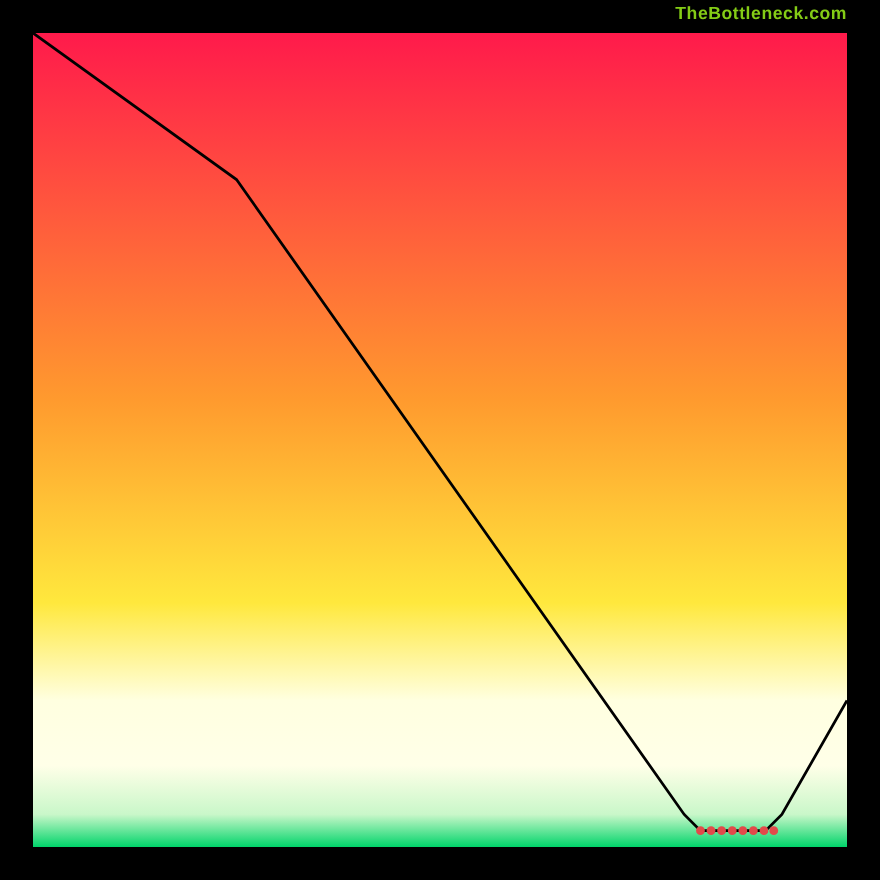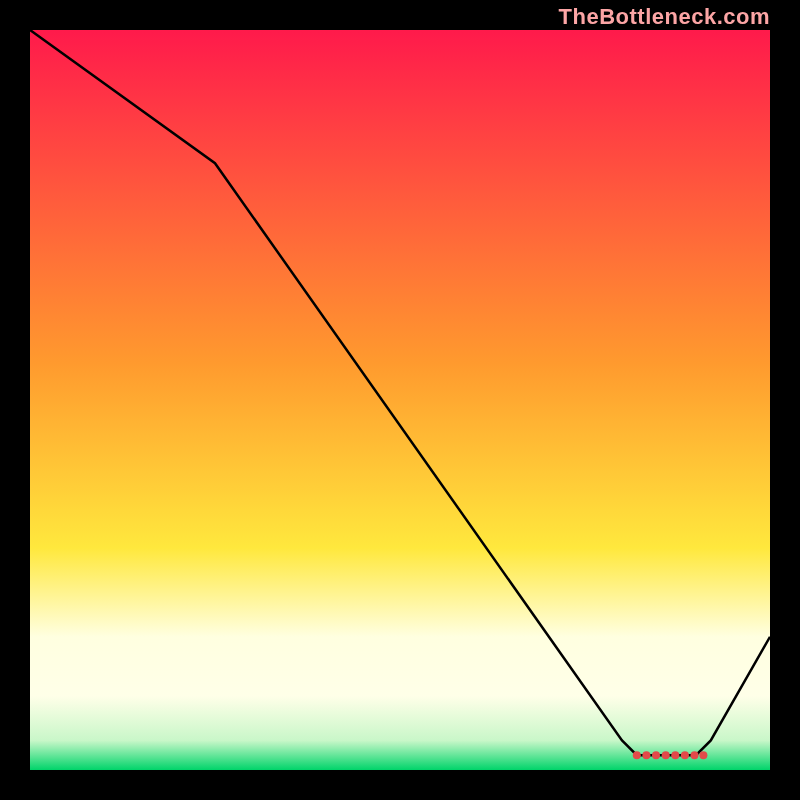--- a/index.html
+++ b/index.html
@@ -23,23 +23,23 @@
     top: 30px;
     width: 740px;
     height: 740px;
     overflow: hidden;
   }
   .watermark {
     position: absolute;
     top: 4px;
     right: 30px;
     font-family: Arial, Helvetica, sans-serif;
-    font-size: 22px;
+    font-size: 16px;
     font-weight: 600;
-    color: #fca5a5;
+    color: #84cc16;
     letter-spacing: 0.5px;
   }
   .svg-layer {
     width: 740px;
     height: 740px;
     display: block;
   }
 </style>
 </head>
 <body>

